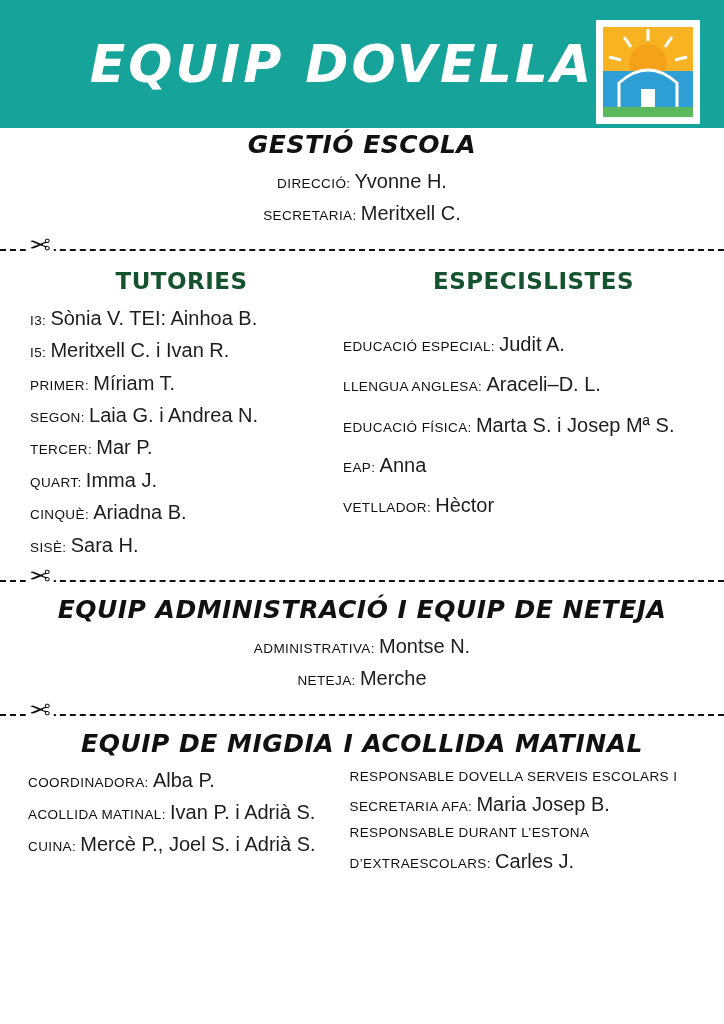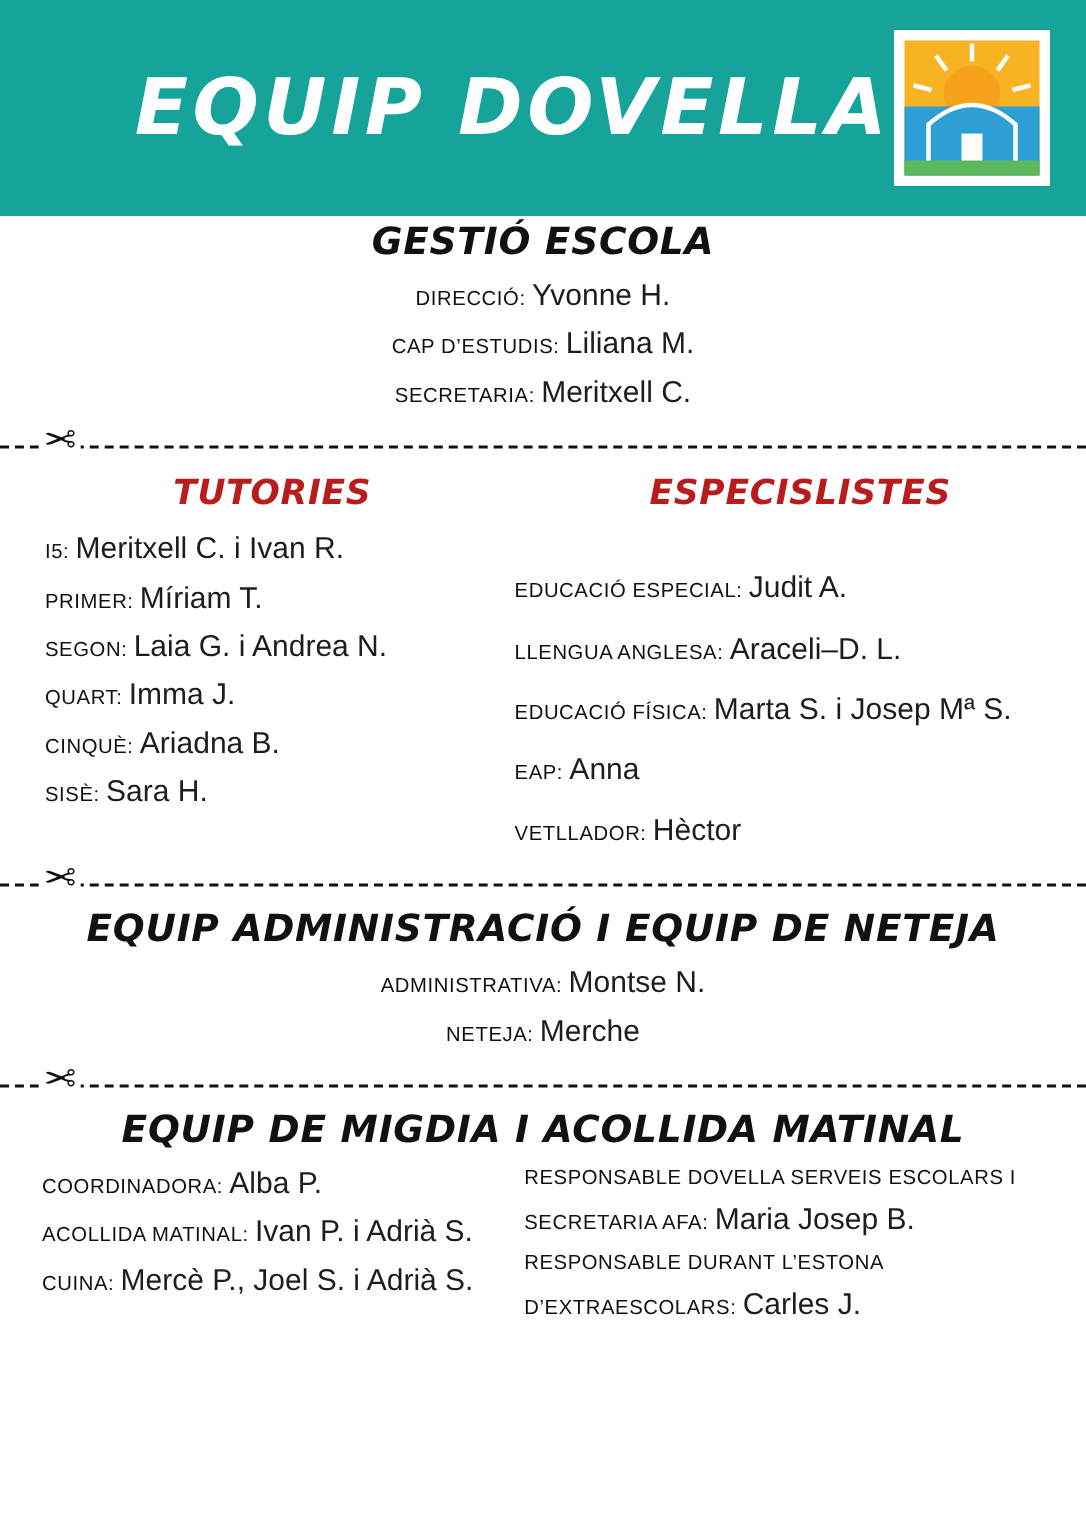--- a/index.html
+++ b/index.html
@@ -12,21 +12,21 @@
     background: #ffffff;
     font-family: "Liberation Sans", sans-serif;
     color: #1a1a1a;
     overflow: hidden;
     position: relative;
   }
 
   
   .header {
     background: #15a39a;
-    height: 144px;
+    height: 128px;
     position: relative;
     display: flex;
     align-items: center;
     justify-content: center;
   }
   .header-title {
     font-family: "DejaVu Sans", sans-serif;
     font-weight: bold;
     font-style: italic;
     font-size: 52px;
@@ -59,25 +59,24 @@
     font-style: italic;
     font-size: 25px;
     letter-spacing: 0.5px;
     text-align: center;
     color: #111;
     margin: 2px 0 6px 0;
   }
   .col-title {
     font-family: "DejaVu Sans", sans-serif;
     font-weight: bold;
-    font-style: italic;
     font-size: 23px;
     letter-spacing: 0.5px;
     text-align: center;
-    color: #b91c1c;
+    color: #14532d;
     margin: 4px 0 8px 0;
   }
 
   .entry {
     font-size: 15px;
     line-height: 1.62;
     color: #1d1d1d;
     white-space: nowrap;
   }
   .entry .lbl {
@@ -177,49 +176,53 @@
 </div>
 
 <div class="section">
   <div class="section-title">GESTIÓ ESCOLA</div>
   <div class="centered-list">
     <div class="entry">
       <span class="lbl">DIRECCIÓ:</span>
       <span class="val">Yvonne H.</span>
     </div>
     <div class="entry">
-      <span class="lbl">CAP D’ESTUDIS:</span>
-      <span class="val">Liliana M.</span>
-    </div>
-    <div class="entry">
       <span class="lbl">SECRETARIA:</span>
       <span class="val">Meritxell C.</span>
     </div>
   </div>
 </div>
 
 <div class="cut">
   <div class="dash"></div>
   <div class="scissors">✂</div>
 </div>
 
 <div class="two-col">
   <div class="col-left">
     <div class="col-title">TUTORIES</div>
     <div class="entry">
+      <span class="lbl">I3:</span>
+      <span class="val">Sònia V. TEI: Ainhoa B.</span>
+    </div>
+    <div class="entry">
       <span class="lbl">I5:</span>
       <span class="val">Meritxell C. i Ivan R.</span>
     </div>
     <div class="entry">
       <span class="lbl">PRIMER:</span>
       <span class="val">Míriam T.</span>
     </div>
     <div class="entry">
       <span class="lbl">SEGON:</span>
       <span class="val">Laia G. i Andrea N.</span>
+    </div>
+    <div class="entry">
+      <span class="lbl">TERCER:</span>
+      <span class="val">Mar P.</span>
     </div>
     <div class="entry">
       <span class="lbl">QUART:</span>
       <span class="val">Imma J.</span>
     </div>
     <div class="entry">
       <span class="lbl">CINQUÈ:</span>
       <span class="val">Ariadna B.</span>
     </div>
     <div class="entry">

